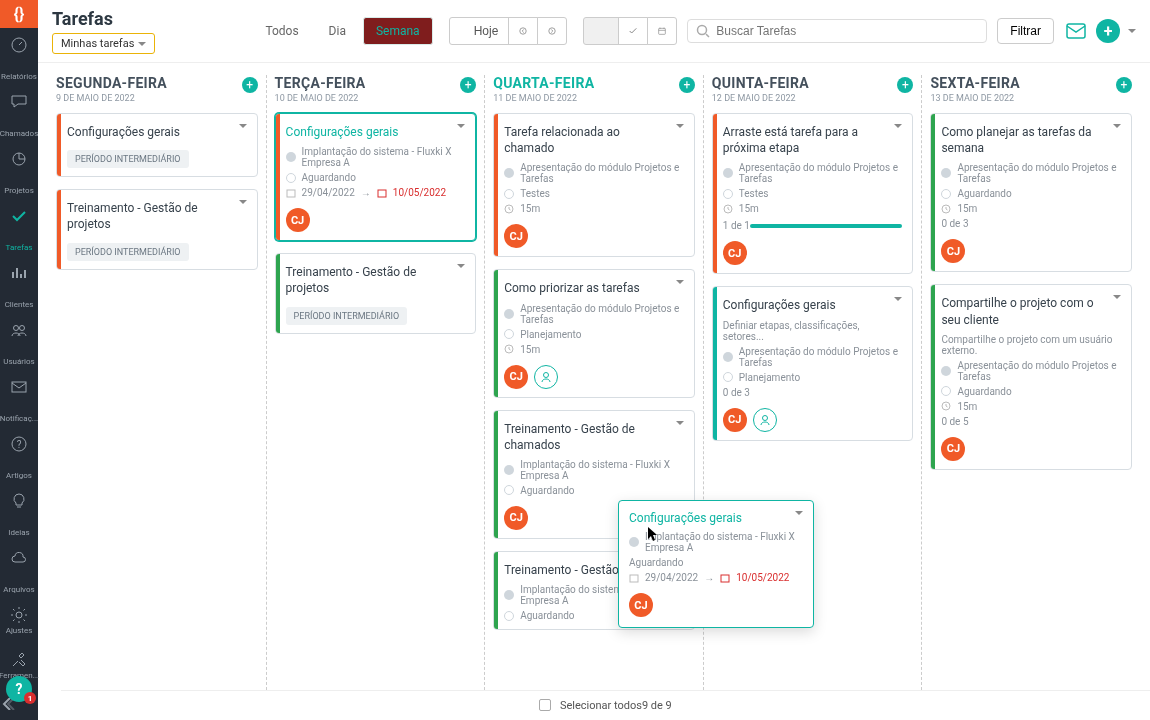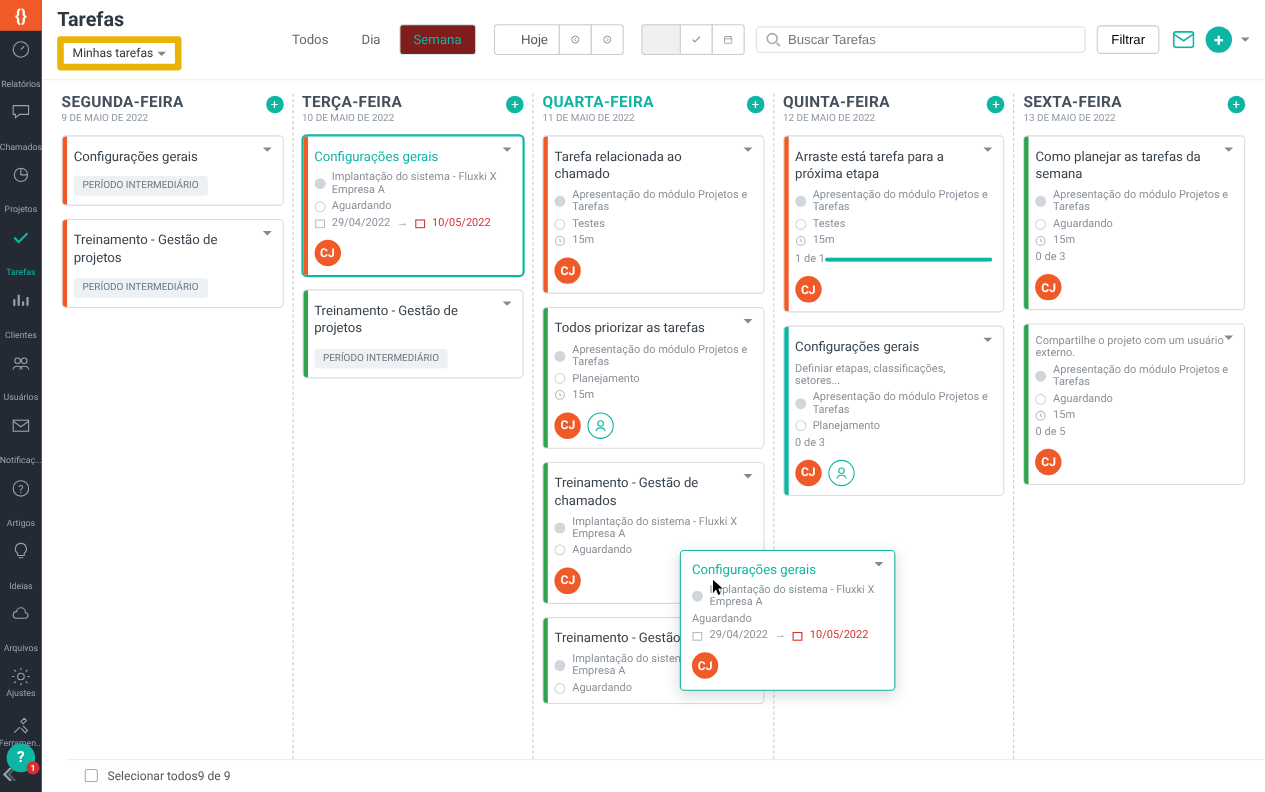--- a/index.html
+++ b/index.html
@@ -12,21 +12,21 @@
 .sidebar .nav-item.active { color: #0fb5a3; }
 .sidebar .spacer { flex: 1; }
 .sidebar .bottom-item { width: 48px; padding: 8px 0; display: flex; flex-direction: column; align-items: center; font-size: 8px; cursor: pointer; gap: 2px; }
 .sidebar .collapse-btn { width: 38px; padding: 10px 0; text-align: center; cursor: pointer; }
 .help-fab { position: absolute; left: 6px; bottom: 18px; width: 26px; height: 26px; border-radius: 50%; background: #0fb5a3; color: #fff; display: flex; align-items: center; justify-content: center; font-size: 14px; font-weight: 700; }
 .help-fab .badge { position: absolute; right: -4px; bottom: -2px; width: 12px; height: 12px; border-radius: 50%; background: #d92e2e; color: #fff; font-size: 8px; display: flex; align-items: center; justify-content: center; }
 .main { flex: 1; display: flex; flex-direction: column; overflow: hidden; }
 .topbar { display: flex; align-items: center; padding: 8px 14px; gap: 10px; border-bottom: 1px solid #eee; }
 .topbar .title-wrap { display: flex; flex-direction: column; }
 .topbar .title { font-size: 18px; font-weight: 700; color: #2d3842; }
-.topbar .dropdown { margin-top: 4px; border: 6px solid #eab308; border-radius: 3px; padding: 3px 8px; font-size: 11px; background: #fff; display: inline-flex; align-items: center; gap: 4px; cursor: pointer; }
+.topbar .dropdown { margin-top: 4px; border: 1px solid #eab308; border-radius: 3px; padding: 3px 8px; font-size: 11px; background: #fff; display: inline-flex; align-items: center; gap: 4px; cursor: pointer; }
 .view-switch { display: flex; margin-left: auto; gap: 4px; margin-right: 6px; }
 .view-switch .vs { padding: 6px 12px; font-size: 12px; color: #666; border: 1px solid transparent; border-radius: 3px; cursor: pointer; }
 .view-switch .vs.active { color: #0fb5a3; border-color: #d8ece9; background: #7f1d1d; }
 .btn-group { display: flex; }
 .btn { border: 1px solid #ccc; background: #fff; padding: 5px 10px; font-size: 12px; cursor: pointer; color: #555; }
 .btn-group .btn { border-radius: 0; margin-left: -1px; }
 .btn-group .btn:first-child { border-radius: 3px 0 0 3px; margin-left: 0; padding-left: 24px; }
 .btn-group .btn:last-child { border-radius: 0 3px 3px 0; }
 .btn-icon { width: 30px; height: 28px; display: inline-flex; align-items: center; justify-content: center; }
 .search { flex: 1; max-width: 300px; display: flex; align-items: center; border: 1px solid #ddd; border-radius: 4px; padding: 4px 8px; gap: 6px; color: #999; }
@@ -60,21 +60,21 @@
 .avatar-row { display: flex; gap: 6px; margin-top: 10px; }
 .avatar { width: 24px; height: 24px; border-radius: 50%; background: #f05a28; color: #fff; font-size: 11px; font-weight: 700; display: flex; align-items: center; justify-content: center; }
 .avatar.outline { background: #fff; border: 1.5px solid #0fb5a3; color: #0fb5a3; }
 .progress { height: 4px; background: #e4e9ec; border-radius: 2px; overflow: hidden; margin-top: 4px; }
 .progress .bar { height: 100%; background: #0fb5a3; }
 .progress-row { display: flex; align-items: center; gap: 0; font-size: 10px; color: #8a9199; margin-top: 6px; }
 .progress-row .progress { flex: 1; margin-top: 0; }
 .drag-card { position: absolute; width: 196px; background: #fff; border: 1px solid #0fb5a3; border-radius: 4px; padding: 10px; box-shadow: 0 4px 14px rgba(0,0,0,.15); }
 .drag-card .card-title { color: #0fb5a3; font-size: 12px; margin-bottom: 6px; }
 .cursor-img { position: absolute; width: 12px; height: 16px; }
-.footer { display: flex; align-items: center; padding: 8px 16px; border-top: 1px solid #eee; font-size: 11px; color: #555; justify-content: flex-start; margin-left: 23px; }
+.footer { display: flex; align-items: center; padding: 8px 16px; border-top: 1px solid #eee; font-size: 11px; color: #555; justify-content: center; margin-left: 23px; }
 .checkbox { width: 12px; height: 12px; border: 1px solid #aaa; border-radius: 2px; display: inline-block; margin-right: 6px; vertical-align: -2px; background: #fff; }
 svg { display: block; }
 .column.current .col-head .day { color: #0fb5a3; }
 .undo-active { background: #f0f0f0; }
 </style>
 </head>
 <body>
 
 <div class="app">
 
@@ -348,21 +348,21 @@
                 <circle cx="5" cy="5" r="4" fill="none" stroke="#bbb"></circle>
                 <path d="M5 3v2l1.5 1" stroke="#bbb" fill="none"></path>
               </svg>
       <span>15m</span>
             </div>
             <div class="avatar-row">
               <div class="avatar">CJ</div>
             </div>
           </div>
           <div class="card green">
-      <div class="card-title">Todos priorizar as tarefas</div>
+      <div class="card-title">Como priorizar as tarefas</div>
       <span class="caret-down menu-caret"></span>
             <div class="row-flex">
               <span class="dot"></span>
               <span>Apresentação do módulo Projetos e Tarefas</span>
             </div>
             <div class="row-flex">
               <span class="dot" style="background:#fff;border:1px solid #cfd6dc"></span>
               <span>Planejamento</span>
             </div>
             <div class="row-flex">
@@ -499,20 +499,21 @@
       <span>15m</span>
             </div>
             <div class="row-flex">
               <span>0 de 3</span>
             </div>
             <div class="avatar-row">
               <div class="avatar">CJ</div>
             </div>
           </div>
           <div class="card green">
+      <div class="card-title">Compartilhe o projeto com o seu cliente</div>
       <span class="caret-down menu-caret"></span>
             <div class="subtitle">Compartilhe o projeto com um usuário externo.</div>
             <div class="row-flex">
               <span class="dot"></span>
               <span>Apresentação do módulo Projetos e Tarefas</span>
             </div>
             <div class="row-flex">
               <span class="dot" style="background:#fff;border:1px solid #cfd6dc"></span>
               <span>Aguardando</span>
             </div>

